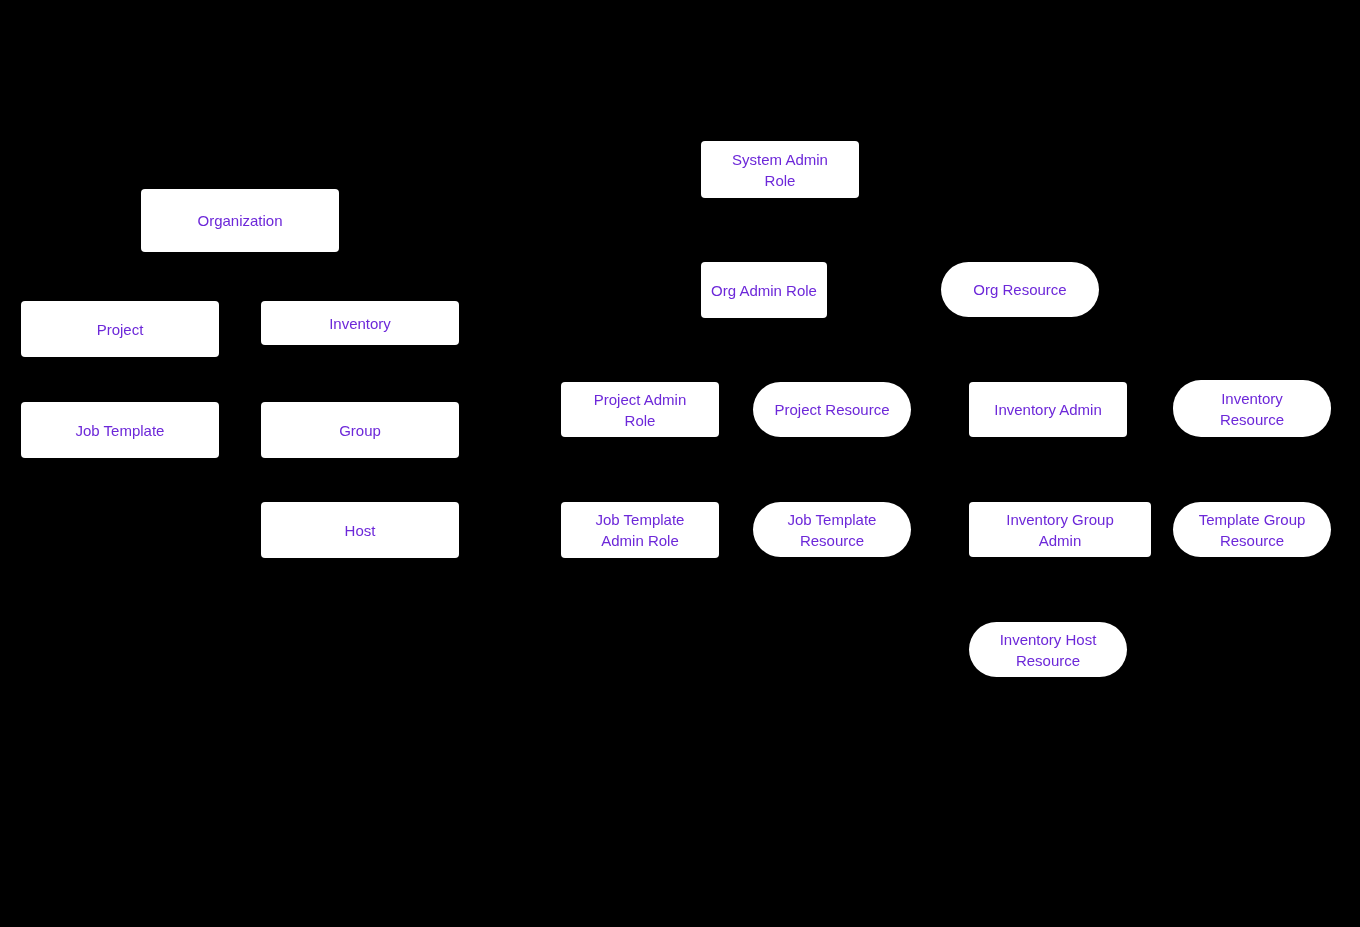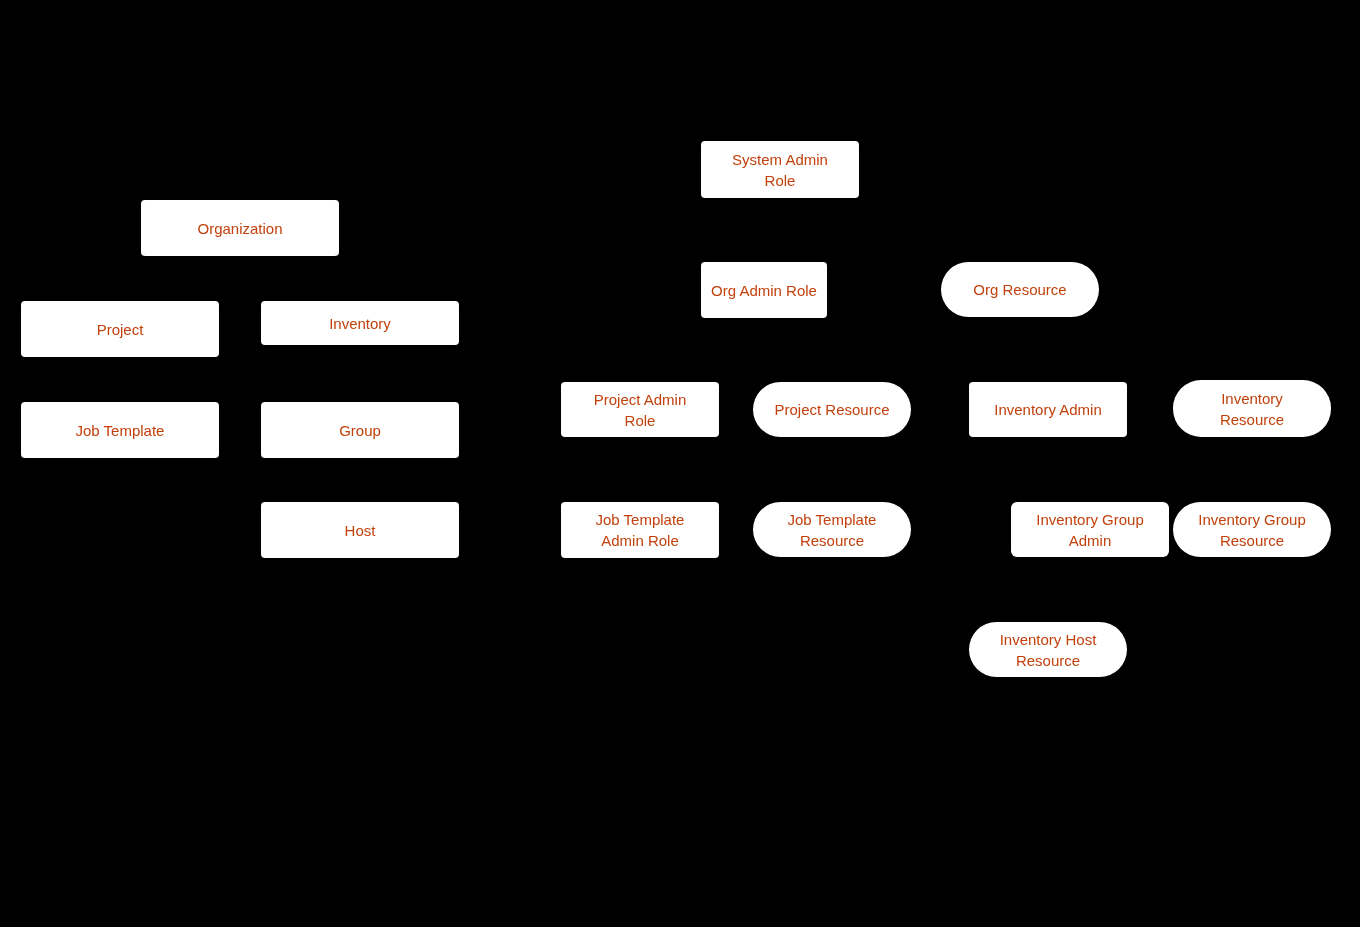--- a/index.html
+++ b/index.html
@@ -14,57 +14,57 @@
     font-family: "Liberation Sans", sans-serif;
     overflow: hidden;
   }
   .diagram {
     position: absolute;
     inset: 0;
   }
   .node {
     position: absolute;
     background: #ffffff;
-    color: #c2410c;
+    color: #6d28d9;
     display: flex;
     align-items: center;
     justify-content: center;
     text-align: center;
     font-size: 15px;
     line-height: 21px;
     padding: 0 8px;
     box-sizing: border-box;
     border-radius: 4px;
   }
   .node .lbl {
     display: block;
   }
   .node.resource {
     border-radius: 28px;
   }
 
   
-  .n-organization            { left: 141px; top: 200px; width: 198px; height: 56px; }
+  .n-organization            { left: 141px; top: 189px; width: 198px; height: 63px; }
   .n-project                 { left: 21px;  top: 301px; width: 198px; height: 56px; }
   .n-inventory               { left: 261px; top: 301px; width: 198px; height: 44px; }
   .n-job-template            { left: 21px;  top: 402px; width: 198px; height: 56px; }
   .n-group                   { left: 261px; top: 402px; width: 198px; height: 56px; }
   .n-host                    { left: 261px; top: 502px; width: 198px; height: 56px; }
 
   
   .n-system-admin-role       { left: 701px;  top: 141px; width: 158px; height: 57px; }
   .n-org-admin-role          { left: 701px;  top: 262px; width: 126px; height: 56px; }
   .n-org-resource            { left: 941px;  top: 262px; width: 158px; height: 55px; }
   .n-project-admin-role      { left: 561px;  top: 382px; width: 158px; height: 55px; }
   .n-project-resource        { left: 753px;  top: 382px; width: 158px; height: 55px; }
   .n-inventory-admin         { left: 969px;  top: 382px; width: 158px; height: 55px; }
   .n-inventory-resource      { left: 1173px; top: 380px; width: 158px; height: 57px; }
   .n-job-template-admin-role { left: 561px;  top: 502px; width: 158px; height: 56px; }
   .n-job-template-resource   { left: 753px;  top: 502px; width: 158px; height: 55px; }
-  .n-inventory-group-admin   { left: 1011px;  top: 502px; width: 158px; height: 55px; border-radius: 6px; }
+  .n-inventory-group-admin   { left: 969px;  top: 502px; width: 182px; height: 55px; }
   .n-inventory-group-resource{ left: 1173px; top: 502px; width: 158px; height: 55px; }
   .n-inventory-host-resource { left: 969px;  top: 622px; width: 158px; height: 55px; }
 
   
   .n-system-admin-role .lbl        { max-width: 112px; }
   .n-project-admin-role .lbl       { max-width: 104px; }
   .n-job-template-admin-role .lbl  { max-width: 100px; }
   .n-job-template-resource .lbl    { max-width: 100px; }
   .n-inventory-resource .lbl       { max-width: 80px; text-align: center;  }
   .n-inventory-group-admin .lbl    { max-width: 118px; }
@@ -119,19 +119,19 @@
   <div class="node n-job-template-admin-role">
     <span class="lbl">Job Template Admin Role</span>
   </div>
   <div class="node resource n-job-template-resource">
     <span class="lbl">Job Template Resource</span>
   </div>
   <div class="node n-inventory-group-admin">
     <span class="lbl">Inventory Group Admin</span>
   </div>
   <div class="node resource n-inventory-group-resource">
-    <span class="lbl">Inventory Group Resource</span>
+    <span class="lbl">Template Group Resource</span>
   </div>
   <div class="node resource n-inventory-host-resource">
     <span class="lbl">Inventory Host Resource</span>
   </div>
 
 </div>
 
 </body></html>

